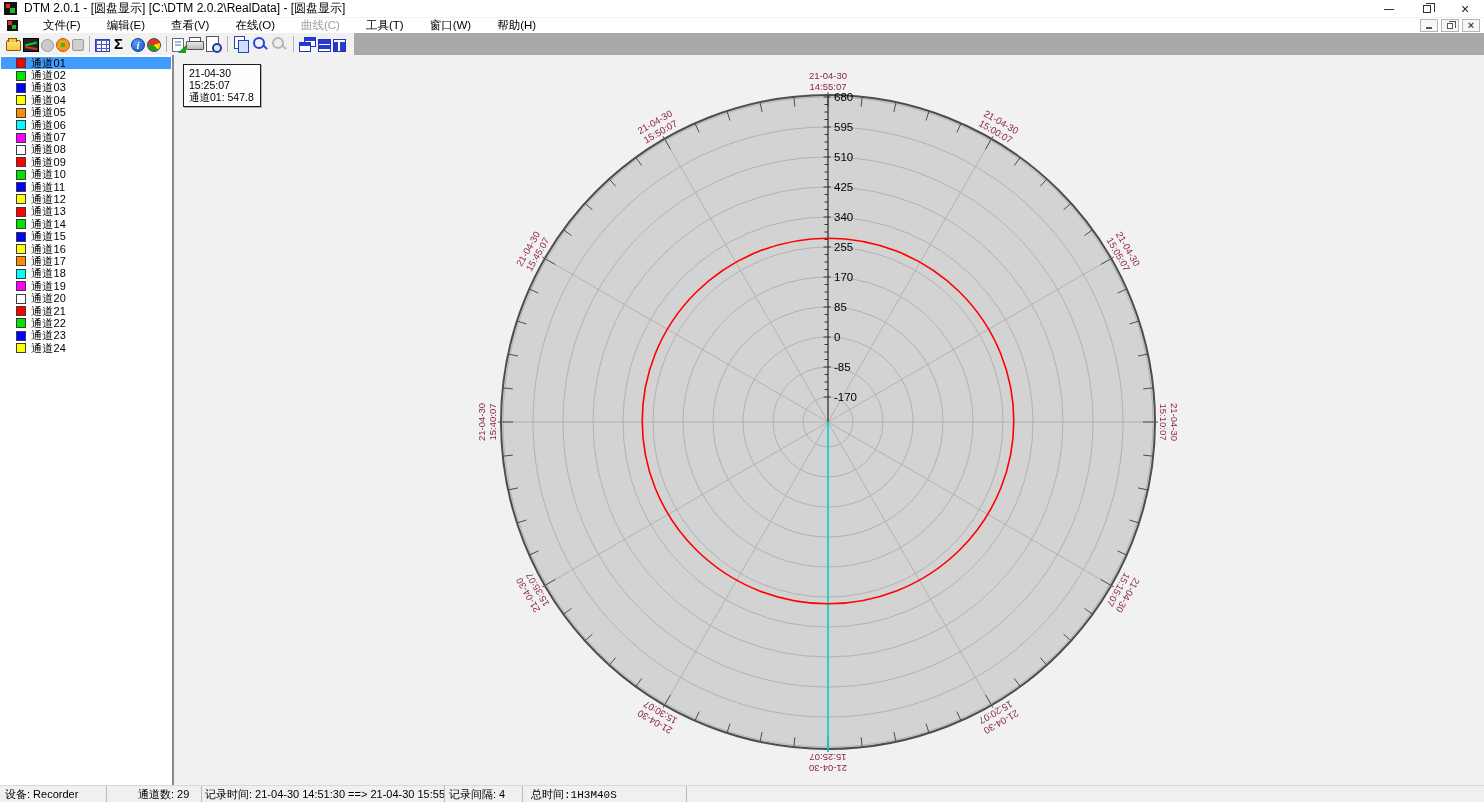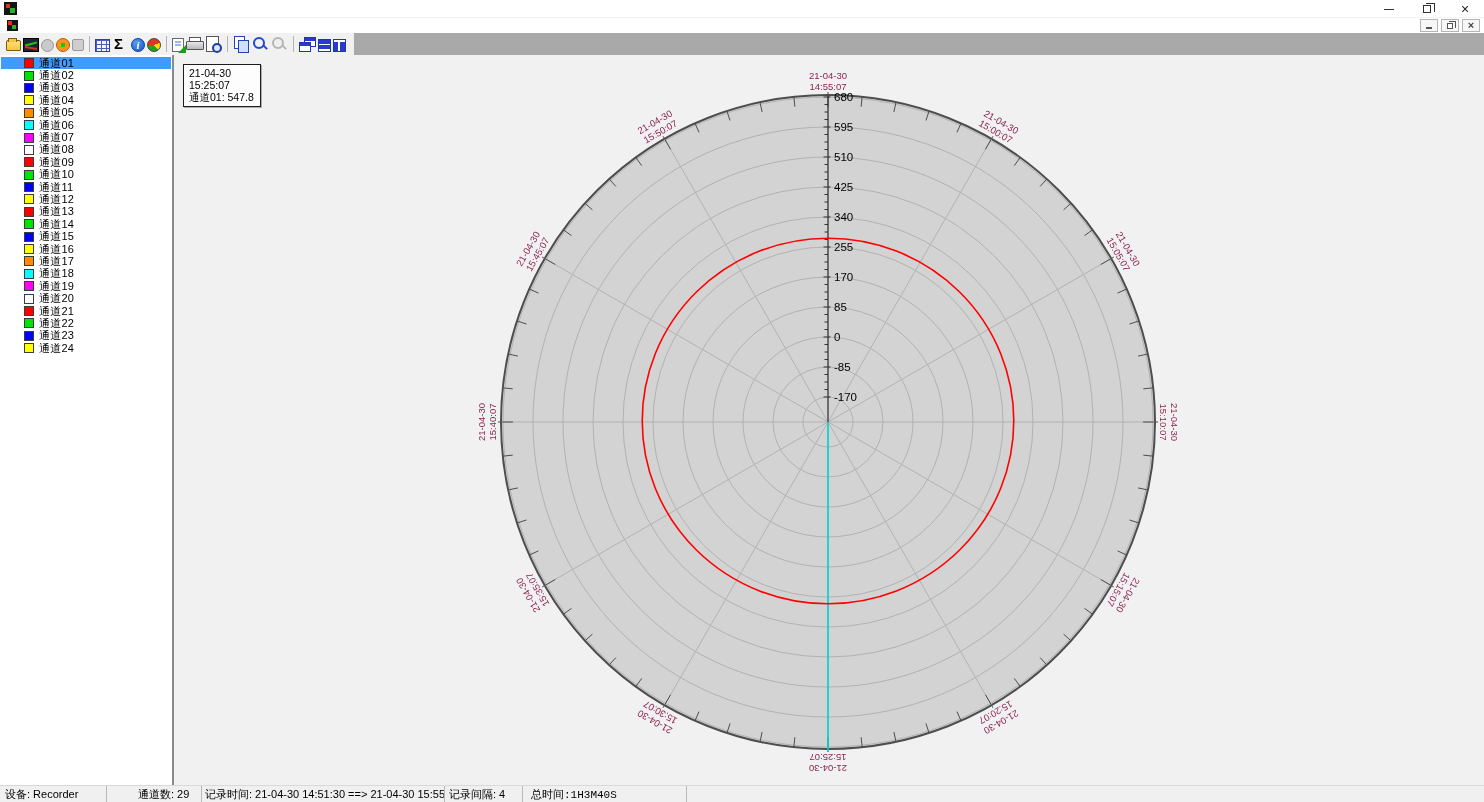--- a/index.html
+++ b/index.html
@@ -75,21 +75,21 @@
   .ic-cascade-windows::before { content:""; position:absolute; right:0; top:1px; width:10px; height:8px; border:1px solid #2233bb; background:linear-gradient(#2a3acc 0 3px,#fff 3px); }
   .ic-cascade-windows::after  { content:""; position:absolute; left:0; bottom:1px; width:10px; height:8px; border:1px solid #2233bb; background:linear-gradient(#2a3acc 0 3px,#fff 3px); }
   .ic-tile-horizontal { width:13px; height:13px; margin-top:2px; border:1px solid #2233bb;
     background:linear-gradient(#2a3acc 0 4px,#fff 4px 5px,#2a3acc 5px 9px,#fff 9px); }
   .ic-tile-vertical { width:13px; height:13px; margin-top:2px; border:1px solid #2233bb;
     background:linear-gradient(#fff 0 2px,transparent 2px),linear-gradient(90deg,#2a3acc 0 4px,#fff 4px 6px,#2a3acc 6px 11px,#fff 11px); }
 
   
   .main { position:absolute; left:0; top:55px; width:1484px; height:730px; background:#f1f1f1; display:flex; }
   .channel-panel { width:174px; height:100%; background:#fff; border-right:2px solid #8a8a8a; padding-top:2px; }
-  .channel-row { height:12.4px; display:flex; align-items:center; padding-left:23px; margin:0 1px; font-size:11px; color:#000; }
+  .channel-row { height:12.4px; display:flex; align-items:center; padding-left:15px; margin:0 1px; font-size:11px; color:#000; }
   .channel-row.selected { background:#3f9bfc; }
   .swatch { width:10px; height:10px; border:1px solid #3c3c3c; flex:0 0 auto; }
   .channel-label { margin-left:5px; white-space:nowrap; letter-spacing:0.2px; }
 
   .chart-area { position:relative; width:1308px; height:730px; background:#f1f1f1; overflow:hidden; }
   .chart-area svg { position:absolute; left:0; top:0; }
 
   .time-anchor { position:absolute; left:654px; top:367px; width:0; height:0; }
   .time-label { position:absolute; left:-45px; top:-11px; width:90px; height:22px; text-align:center;
                 font-size:9.5px; line-height:11px; color:#8b2450; white-space:nowrap; }
@@ -109,35 +109,46 @@
   .status-sec:nth-child(5){ width:164px; padding-left:8px;font-family:Liberation Mono, monospace; }
   .status-sec:last-child { flex:1; border-right:none; }
 </style>
 </head>
 <body>
 
 <div class="app">
 
   <div class="titlebar">
     <div class="app-icon"></div>
+    <div class="title-text">DTM 2.0.1 - [圆盘显示] [C:\DTM 2.0.2\RealData] - [圆盘显示]</div>
     <div class="win-controls">
       <div class="win-btn">
           <div class="glyph-min"></div>
         </div>
       <div class="win-btn">
           <div class="glyph-restore"></div>
         </div>
       <div class="win-btn">
           <div class="glyph-close">×</div>
         </div>
     </div>
   </div>
 
   <div class="menubar">
     <div class="child-icon"></div>
+    <div id="menu-items" style="display:flex">
+        <div class="menu-item">文件(F)</div>
+        <div class="menu-item">编辑(E)</div>
+        <div class="menu-item">查看(V)</div>
+        <div class="menu-item">在线(O)</div>
+        <div class="menu-item disabled">曲线(C)</div>
+        <div class="menu-item">工具(T)</div>
+        <div class="menu-item">窗口(W)</div>
+        <div class="menu-item">帮助(H)</div>
+      </div>
     <div class="child-controls">
       <div class="cc-btn">
           <div class="cc-min"></div>
         </div>
       <div class="cc-btn">
           <div class="cc-restore"></div>
         </div>
       <div class="cc-btn">
           <div class="cc-close">×</div>
         </div>

